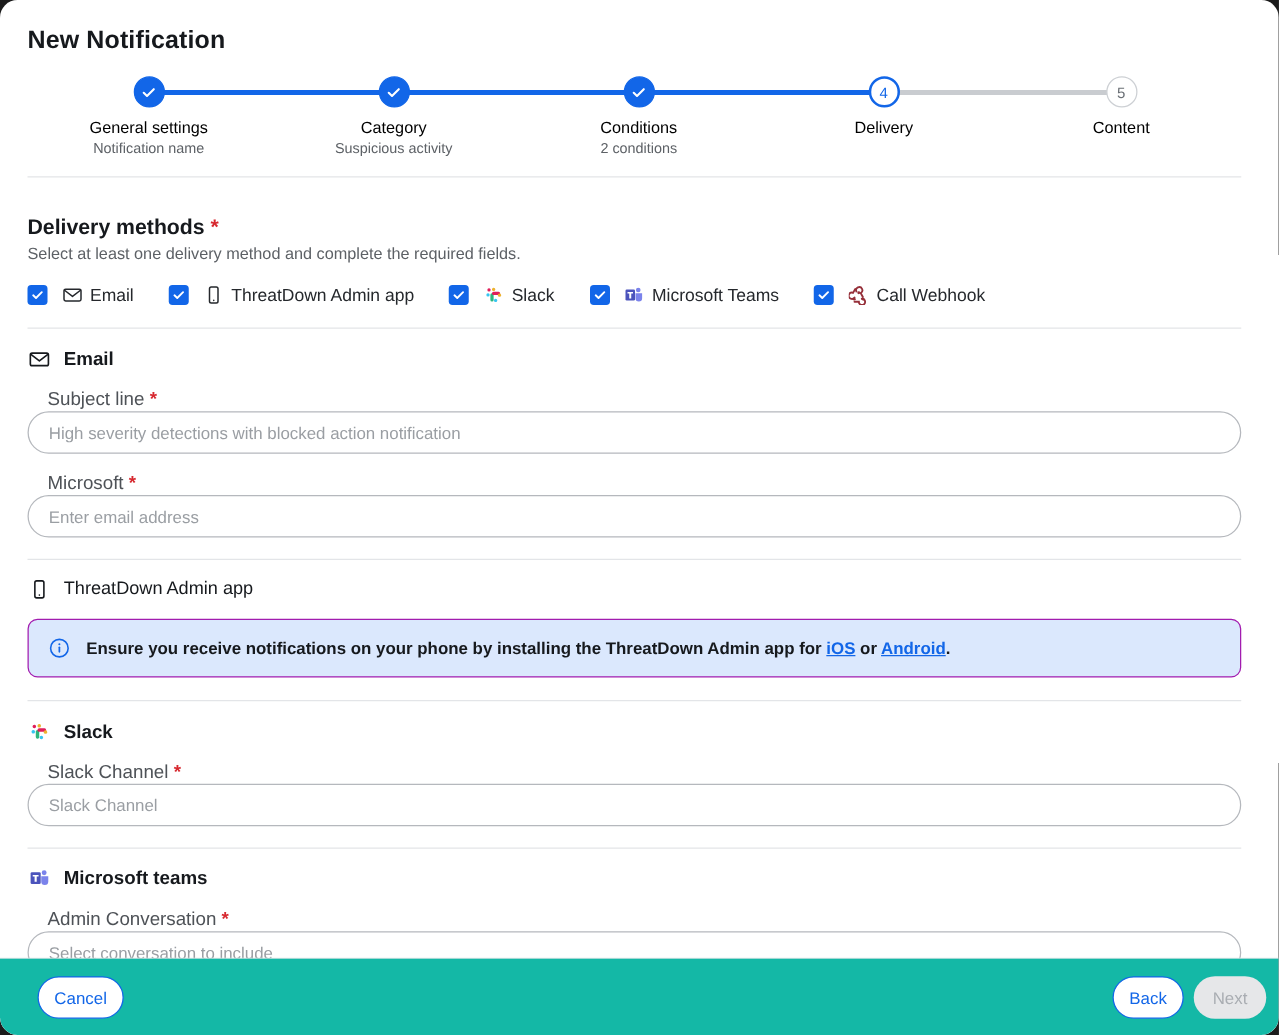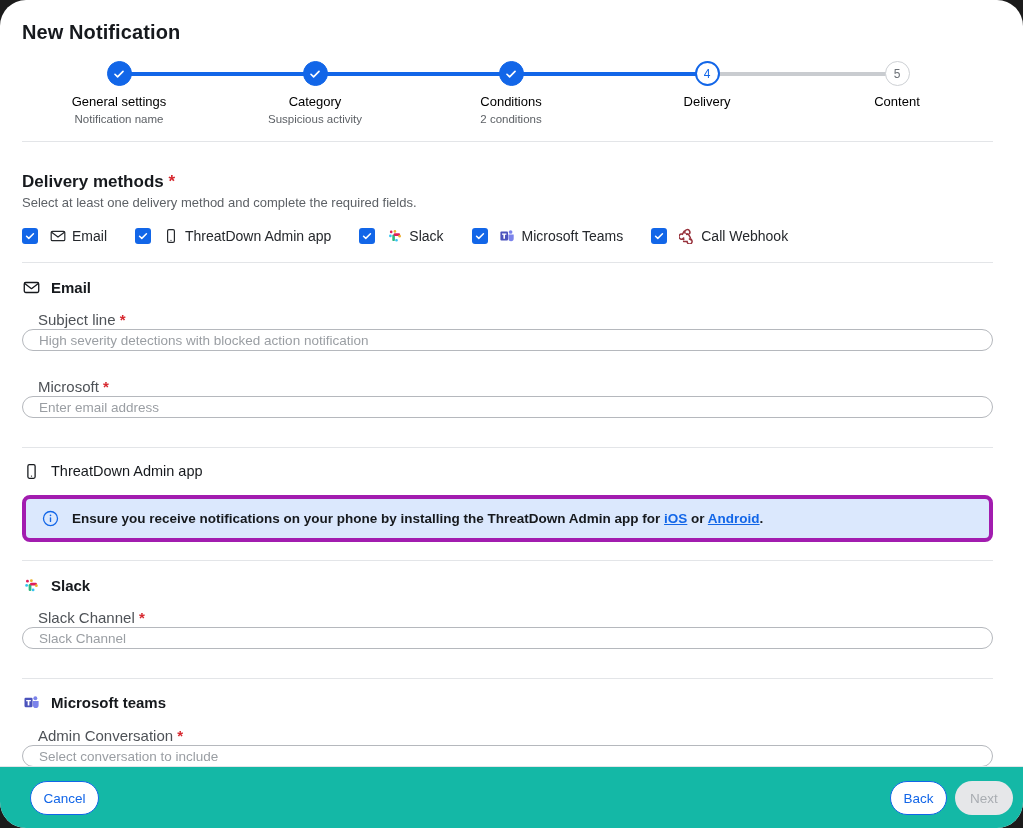--- a/index.html
+++ b/index.html
@@ -12,21 +12,21 @@
     height: 828px;
     overflow: hidden;
     font-family: "Liberation Sans", sans-serif;
     -webkit-font-smoothing: antialiased;
   }
   .page {
     position: relative;
     width: 1023px;
     height: 828px;
     background: #ffffff;
-    border-radius: 26px;
+    border-radius: 14px;
     overflow: hidden;
     box-sizing: border-box;
     text-decoration: underline;
   }
 
   
   .page-title {
     position: absolute;
     left: 22px;
     top: 21px;
@@ -199,42 +199,42 @@
   .field-label {
     position: absolute;
     left: 38px;
     font-size: 15px;
     color: #4e5257;
   }
   .input {
     position: absolute;
     left: 22px;
     width: 971px;
-    height: 22px;
+    height: 34px;
     box-sizing: border-box;
     border: 1px solid #b5b8bd;
     border-radius: 17px;
     background: #ffffff;
     font-family: "Liberation Sans", sans-serif;
     font-size: 13.5px;
     color: #25282c;
     padding: 0 16px;
     outline: none;
   }
   .input::placeholder { color: #9a9ea3; }
 
   
   .banner {
     position: absolute;
     left: 22px;
     top: 495px;
     width: 971px;
     height: 47px;
     box-sizing: border-box;
-    border: 4px solid #a21caf;
+    border: 1px solid #a21caf;
     border-radius: 8px;
     background: #dbe8fd;
     display: flex;
     align-items: center;
     padding: 0 16px;
   }
   .banner-icon { width: 17px; height: 17px; flex: none; }
   .banner-text {
     margin-left: 13px;
     font-size: 13.5px;

